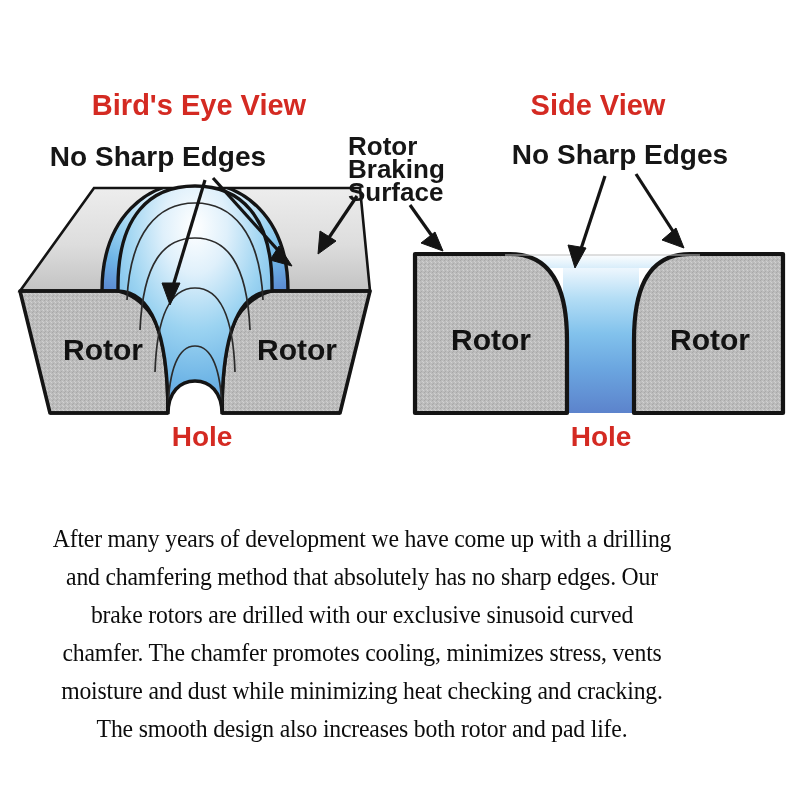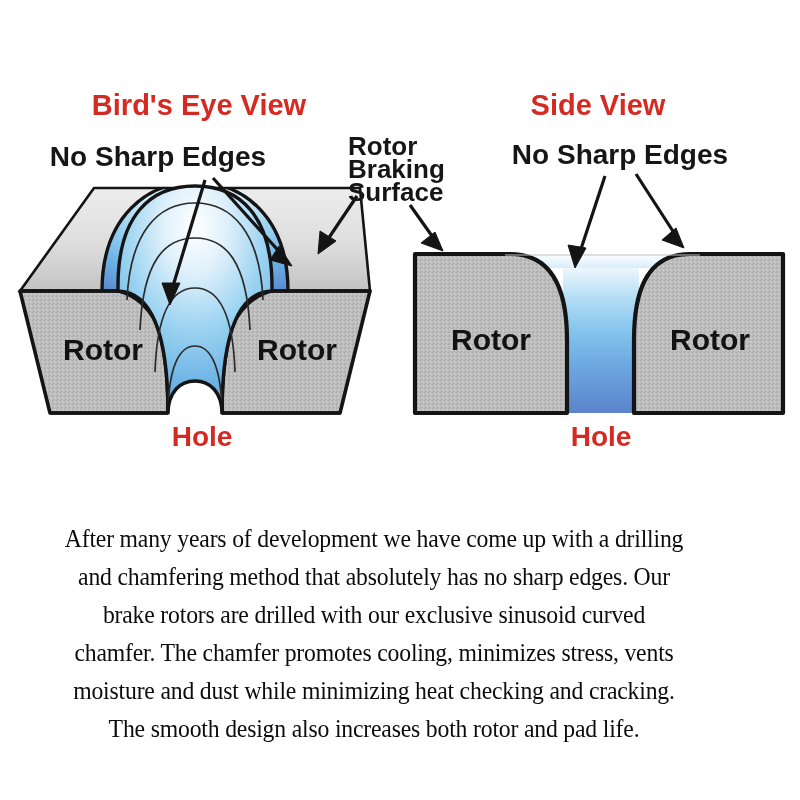--- a/index.html
+++ b/index.html
@@ -10,21 +10,21 @@
     font-family:"Liberation Sans", sans-serif;
     overflow:hidden;
     position:relative;
   }
   #root{position:relative;width:800px;height:800px;}
 
   .diagram-svg{position:absolute;left:0;top:0;width:800px;height:470px;}
 
   .para-wrap{
     position:absolute;
-    left:12px; top:520px;
+    left:0; top:520px;
     width:724px;
     padding:0 10px;
     box-sizing:border-box;
   }
   .para{
     font-family:"Liberation Serif", serif;
     font-size:25.5px;
     line-height:38px;
     text-align:center;
     color:#0c0c0c;

